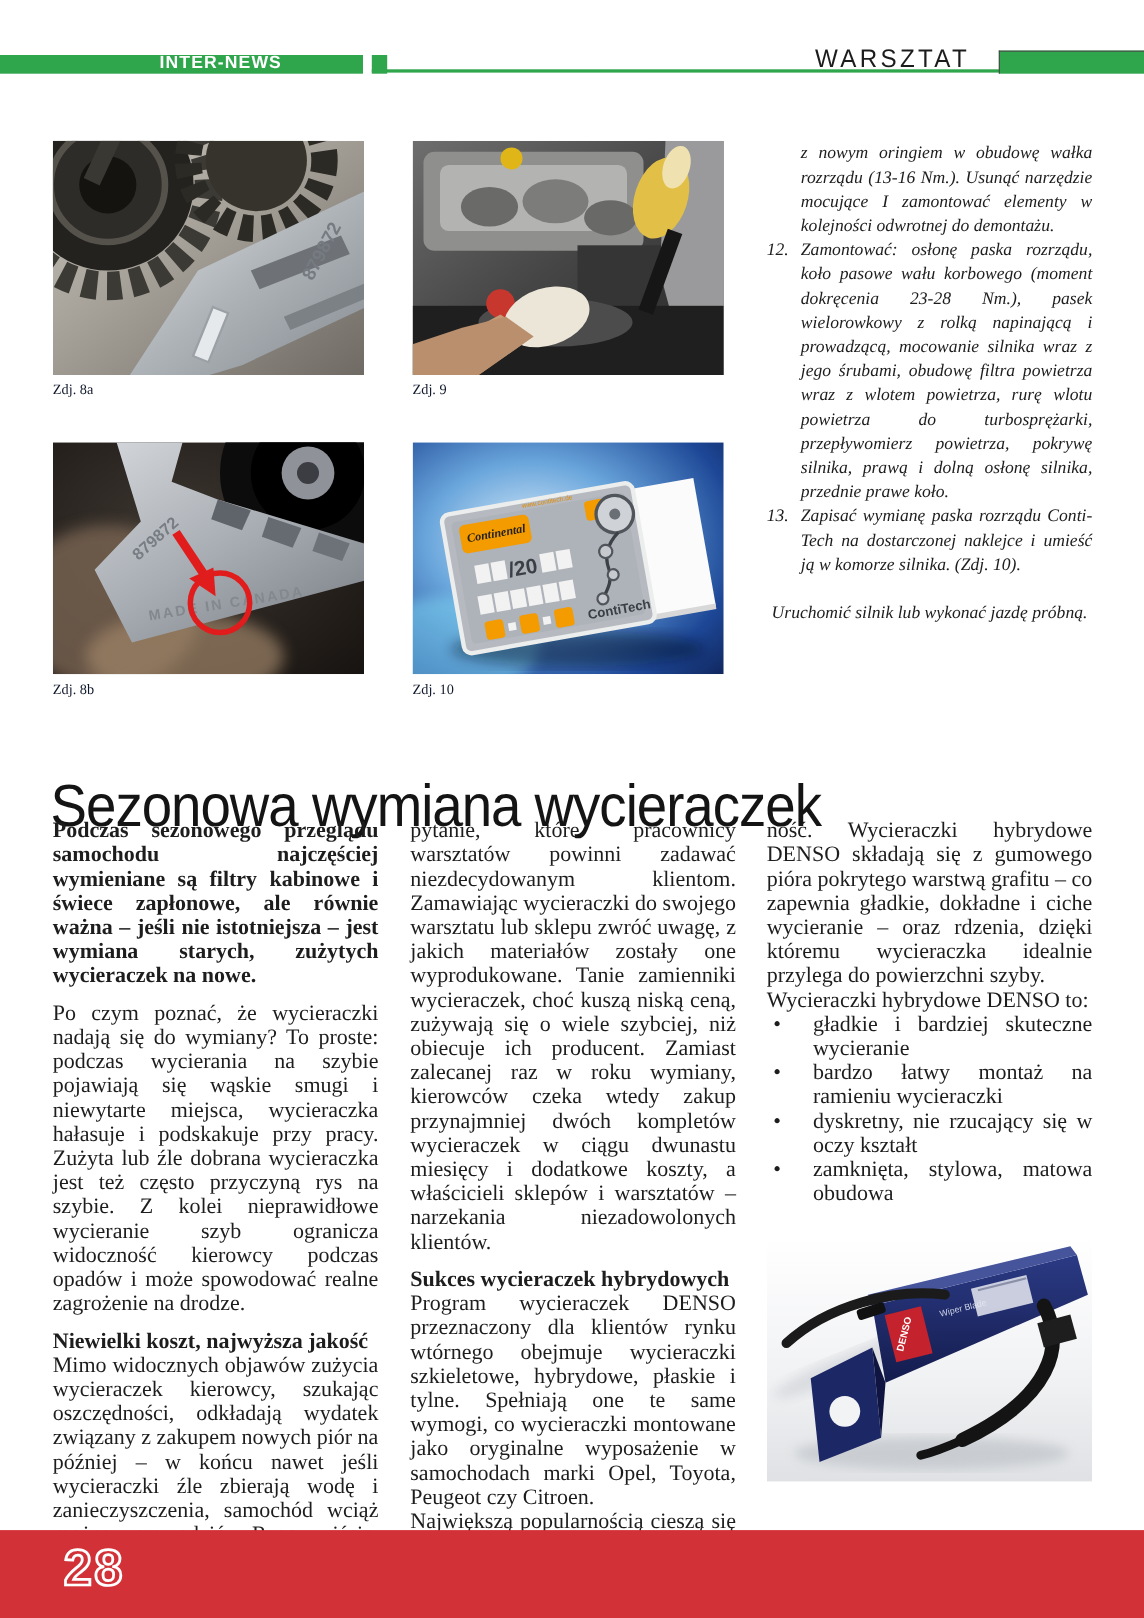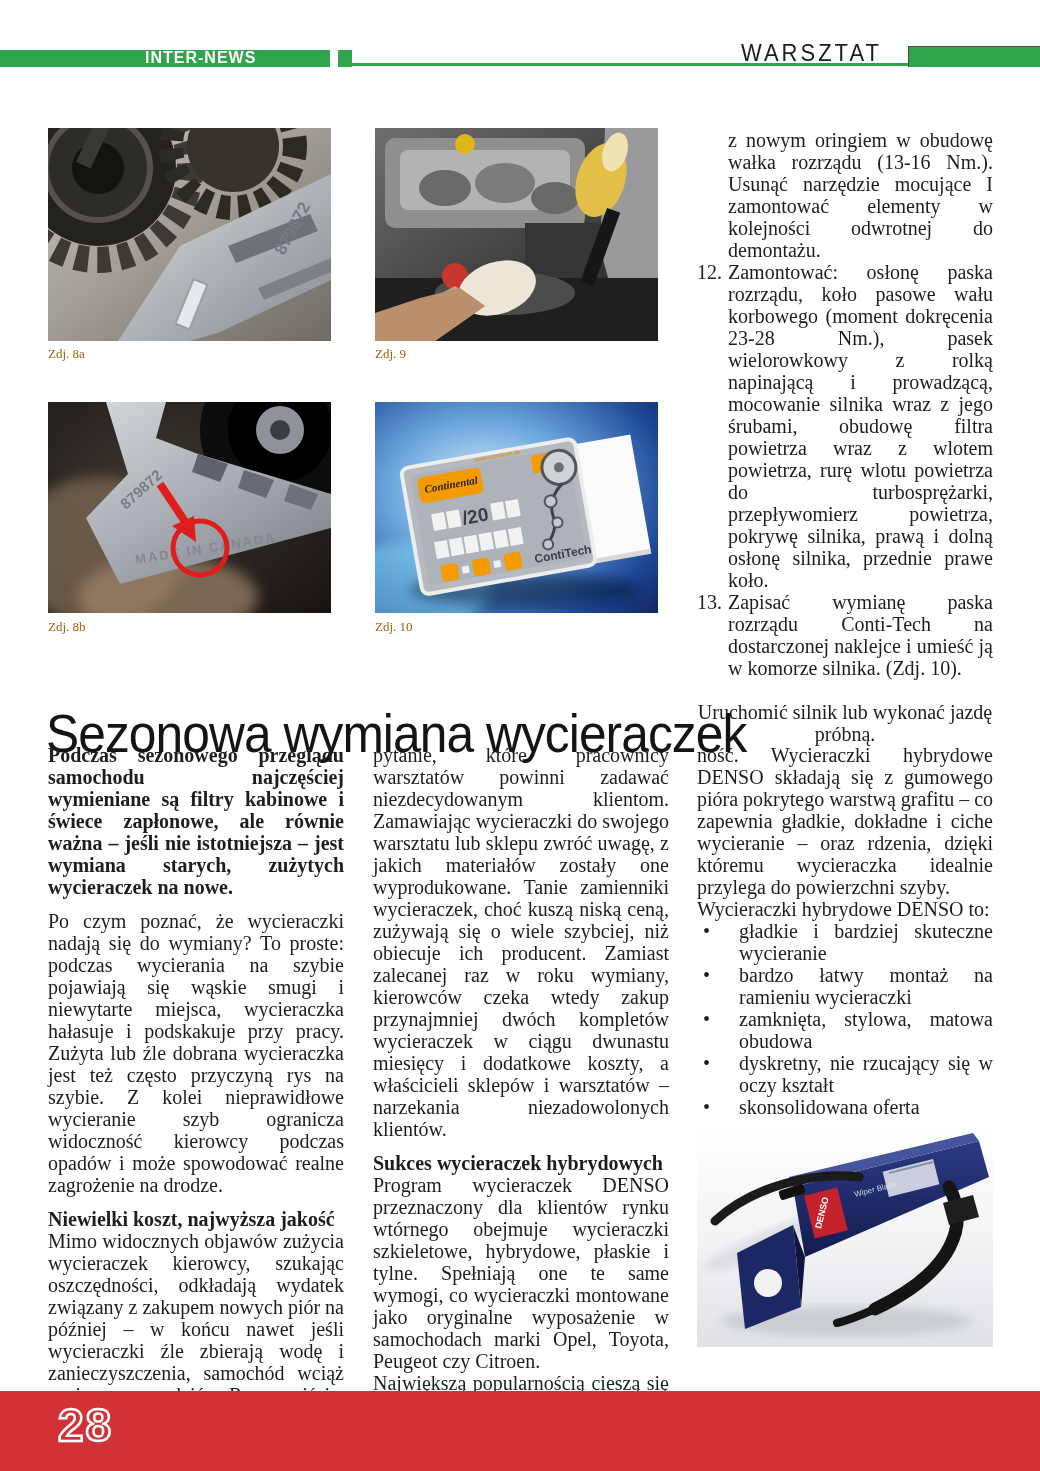--- a/index.html
+++ b/index.html
@@ -19,23 +19,23 @@
   .hdr-right-label{
     position:absolute;left:741px;top:42px;font-family:"Liberation Sans",sans-serif;
     font-weight:normal;font-size:22px;letter-spacing:3px;color:#1c1c1c;line-height:22px;
     transform:scaleY(1.05);transform-origin:left top;
   }
   .hdr-bar-right{position:absolute;left:908px;top:46px;width:132px;height:20px;background:#2fa64c;
     border-top:1px solid #4a4a4a;border-left:1px solid #4a4a4a;}
   
   .photo{position:absolute;overflow:hidden;}
   .photo svg{display:block;}
-  .caption{position:absolute;font-size:13px;color:#a16207;}
-  
-  .rcol{position:absolute;left:697px;top:129px;width:296px;font-size:20px;line-height:22px;text-align:justify;}
+  .caption{position:absolute;font-size:13px;color:#0f172a;}
+  
+  .rcol{position:absolute;left:697px;top:129px;width:296px;font-size:16px;line-height:22px;text-align:justify;font-style:italic;}
   .rcol .blk-cont{padding-left:31px;}
   .rcol .blk-num{position:relative;padding-left:31px;}
   .rcol .blk-num .num{position:absolute;left:0;top:0;}
   .rcol .blk-close{margin-top:22px;text-align:center;}
   
   .title{
     position:absolute;left:46px;top:666px;font-family:"Liberation Sans",sans-serif;
     font-size:54px;font-weight:normal;color:#141414;white-space:nowrap;
     transform:scaleX(0.92);transform-origin:left top;letter-spacing:-1px;
   }
@@ -269,25 +269,24 @@
 
     <div class="blk-p"><span>ność. Wycieraczki hybrydowe DENSO składają się z gumowego pióra pokrytego warstwą grafitu – co zapewnia gładkie, dokładne i ciche wycieranie – oraz rdzenia, dzięki któremu wycieraczka idealnie przylega do powierzchni szyby.</span></div>
 
     <div class="blk-plain"><span>Wycieraczki hybrydowe DENSO to:</span></div>
 
 
     <div class="blk-bullet"><span>gładkie i bardziej skuteczne wycieranie</span></div>
 
     <div class="blk-bullet"><span>bardzo łatwy montaż na ramieniu wycieraczki</span></div>
 
+    <div class="blk-bullet"><span>dyskretny, nie rzucający się w oczy kształt</span></div>
+
     <div class="blk-bullet"><span>zamknięta, stylowa, matowa obudowa</span></div>
 
-    <div class="blk-bullet"><span>dyskretny, nie rzucający się w oczy kształt</span></div>
-
-    <div class="blk-bullet"><span>skonsolidowana oferta</span></div>
   </div>
 
 <div class="photo" style="left:697px;top:1125px;width:296px;height:222px;">
   <svg width="296" height="222" viewBox="0 0 296 222">
     <defs>
       <linearGradient id="bgd" x1="0" y1="0" x2="0" y2="1">
         <stop offset="0" stop-color="#ffffff"></stop>
           <stop offset="0.6" stop-color="#f0f1f3"></stop>
           <stop offset="1" stop-color="#dfe1e4"></stop>
       </linearGradient>

